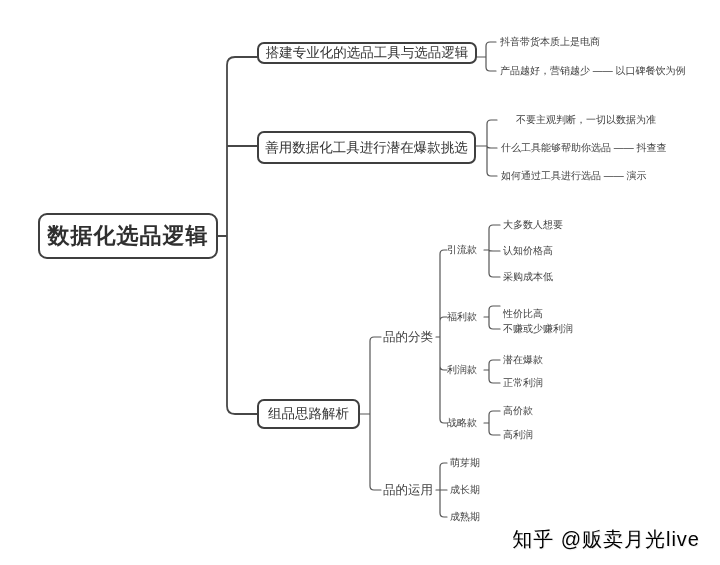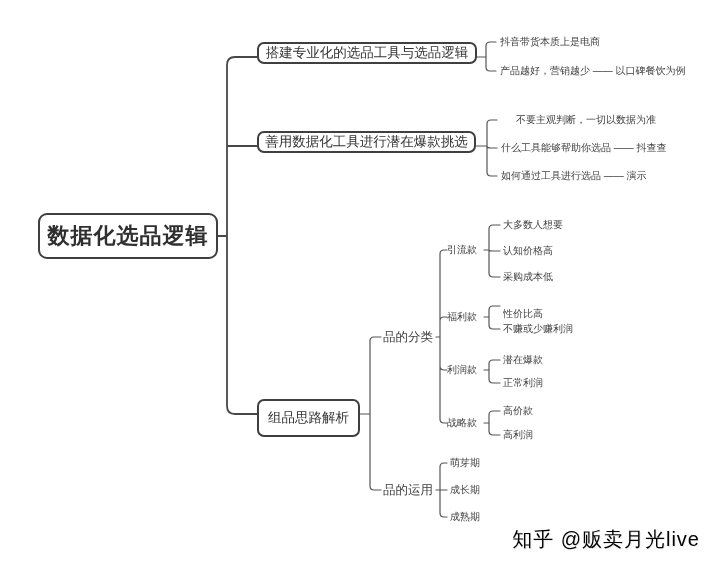--- a/index.html
+++ b/index.html
@@ -48,23 +48,23 @@
              M484,317 H489 M489,317 V310 Q489,306 493,306 H500 M489,317 V325 Q489,329 493,329 H500
              M484,370 H489 M489,370 V364 Q489,360 493,360 H500 M489,370 V379 Q489,383 493,383 H500
              M484,423 H489 M489,423 V415 Q489,411 493,411 H500 M489,423 V431 Q489,435 493,435 H500
              M436,490 H440 M440,490 V467 Q440,463 444,463 H447 M440,490 H447 M440,490 V513 Q440,517 444,517 H447" fill="none" stroke="#555555" stroke-width="1.2" stroke-linecap="round"></path>
   </svg>
 
   <div class="node root" style="left:38px;top:213px;width:180px;height:46px;">数据化选品逻辑</div>
 
   <div class="node" style="left:257px;top:42px;width:220px;height:22px;">搭建专业化的选品工具与选品逻辑</div>
 
-  <div class="node" style="left:257px;top:131px;width:219px;height:22px;">善用数据化工具进行潜在爆款挑选</div>
+  <div class="node" style="left:257px;top:131px;width:219px;height:33px;">善用数据化工具进行潜在爆款挑选</div>
 
-  <div class="node" style="left:257px;top:399px;width:103px;height:38px;">组品思路解析</div>
+  <div class="node" style="left:257px;top:399px;width:103px;height:30px;">组品思路解析</div>
 
   <div class="leaf" style="left:500px;top:42px;">抖音带货本质上是电商</div>
   <div class="leaf" style="left:500px;top:71px;">产品越好，营销越少 —— 以口碑餐饮为例</div>
 
   <div class="leaf" style="left:501px;top:120px;margin-left:15px;">不要主观判断，一切以数据为准</div>
   <div class="leaf" style="left:501px;top:148px;text-align:center;">什么工具能够帮助你选品 —— 抖查查</div>
   <div class="leaf" style="left:501px;top:176px;">如何通过工具进行选品 —— 演示</div>
 
   <div class="leaf mid" style="left:383px;top:337px;">品的分类</div>
   <div class="leaf mid" style="left:383px;top:490px;">品的运用</div>

